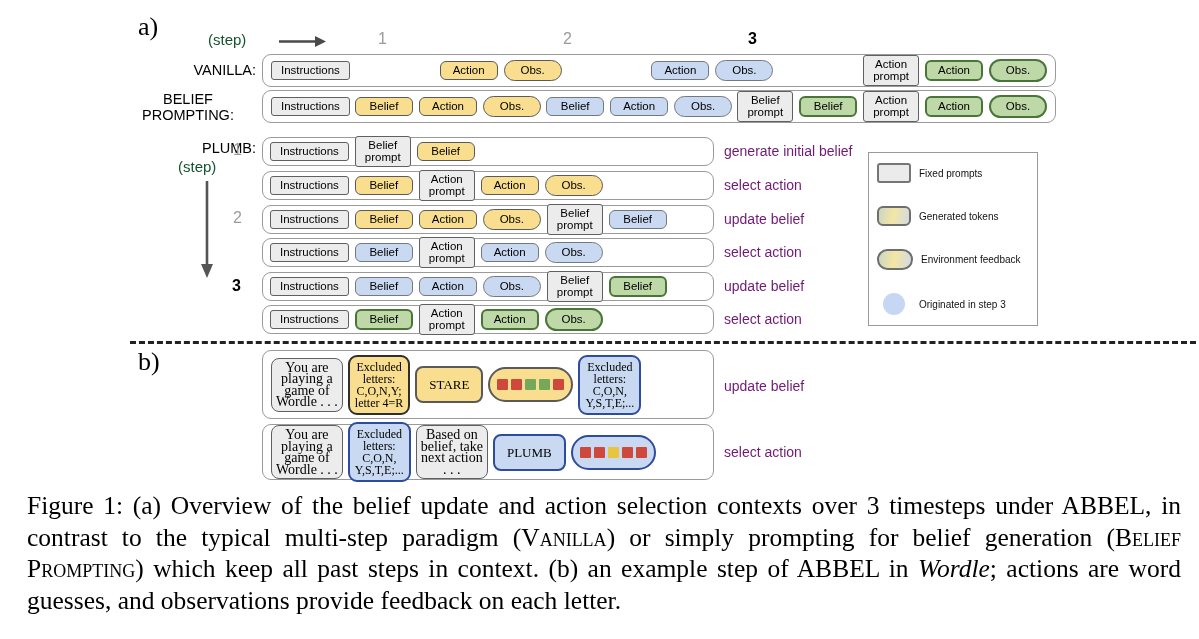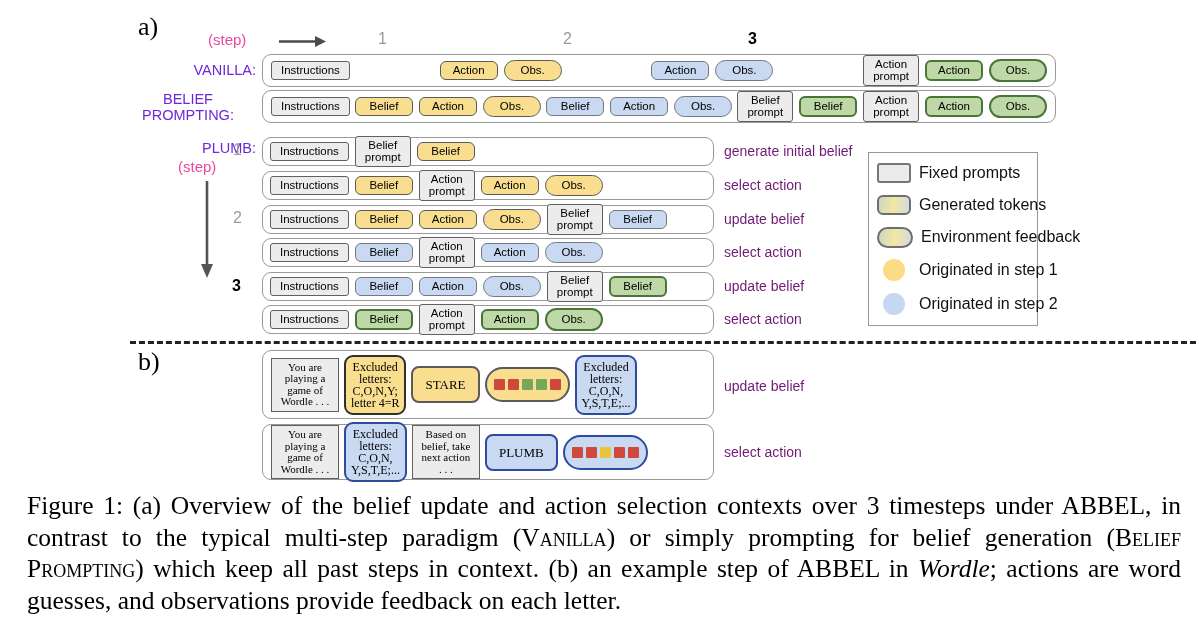--- a/index.html
+++ b/index.html
@@ -1,49 +1,49 @@
 <!DOCTYPE html>
 <html><head>
 <meta charset="utf-8">
 <style>
   html,body{margin:0;padding:0;background:#fff}
   .fig{position:relative;width:1199px;height:639px;background:#fff;font-family:"Liberation Sans",sans-serif;color:#111;overflow:hidden}
   .panel-label{position:absolute;font-family:"Liberation Serif",serif;font-size:26px;color:#000}
-  .steph{position:absolute;font-size:15px;color:#ec4899}
+  .steph{position:absolute;font-size:15px;color:#14532d}
   .stepnum{position:absolute;font-size:16px;color:#9b9b9b}
   .stepnum.bold{color:#000;font-weight:bold}
-  .rowlabel{position:absolute;font-size:14.5px;color:#6d28d9;text-align:right;white-space:pre-line;line-height:16px}
+  .rowlabel{position:absolute;font-size:14.5px;color:#000000;text-align:right;white-space:pre-line;line-height:16px}
   .rowlabel.center{text-align:center}
   .row{position:absolute;background:#fff;border:1.5px solid #9a9a9a;border-radius:9px;display:flex;align-items:center;box-sizing:border-box}
   .row.sb{justify-content:space-between;padding:0 8px}
   .row.ls{justify-content:flex-start;gap:6px;padding:0 7px}
   .row.brow{gap:5px;padding:0 8px}
   .group{display:flex;align-items:center;gap:6px}
   .chip{display:flex;align-items:center;justify-content:center;text-align:center;white-space:pre-line;
         font-size:11.5px;line-height:11.5px;color:#000;border:1.5px solid #5e5e5e;padding:3px 9px;
         border-radius:6px;box-sizing:border-box;flex:none}
   .k-rect{border-radius:3px}
   .k-round{border-radius:6px;min-width:58px}
   .k-pill{border-radius:999px;min-width:58px;padding:4px 12px}
-  .k-bbox{border-radius:0;font-family:"Liberation Serif",serif;font-size:11px;line-height:11.5px;padding:3px 4px;min-width:68px}
+  .k-bbox{border-radius:8px;font-family:"Liberation Serif",serif;font-size:14px;line-height:11.5px;padding:3px 4px;min-width:68px}
   .k-bround{border-radius:9px;font-family:"Liberation Serif",serif;font-size:12px;line-height:12px;border-width:2px;padding:4px 5px;min-width:62px}
   .k-bround1{border-radius:8px;font-family:"Liberation Serif",serif;font-size:13px;line-height:13px;border-width:2px;padding:10px 12px}
   .k-squares{border-radius:999px;border-width:2px;padding:10px 7px;gap:3px;display:flex}
   .c-grey{background:#ECECEC;border-color:#606060}
   .c-yellow{background:#F8DE8E;border-color:#5a5a5a}
   .c-blue{background:#C9D9F1;border-color:#73797f}
   .c-green{background:#BED8A7;border-color:#4A7539;border-width:2px}
   .c-yellowB{background:#F8DE8E;border-color:#2f2f2f;border-width:2px}
   .c-blueB{background:#C9D9F1;border-color:#2E4C9E;border-width:2.5px}
   .sq{width:11px;height:11px;display:inline-block;border-radius:1px;flex:none}
   .sq-red{background:#CE483C}.sq-green{background:#76A85C}.sq-yellow{background:#E9C43F}
   .note{position:absolute;font-size:14px;color:#701a75;white-space:nowrap}
   .legend{position:absolute;border:1px solid #999;background:#fff;display:flex;flex-direction:column;justify-content:space-between;padding:10px 8px;box-sizing:border-box}
   .lg-item{display:flex;align-items:center;gap:8px}
-  .lg-label{font-size:16px;color:#111;white-space:nowrap}
+  .lg-label{font-size:10px;color:#111;white-space:nowrap}
   .sw{flex:none;box-sizing:border-box}
   .sw-rect-grey{width:34px;height:20px;background:#EBEBEB;border:2px solid #767676;border-radius:3px}
   .sw-round-gradient{width:34px;height:20px;border:2px solid #6e6e6e;border-radius:6px;background:linear-gradient(100deg,#ccd6c3,#f3e6a5 48%,#d2dae3)}
   .sw-pill-gradient{width:36px;height:21px;border:2px solid #6e6e6e;border-radius:999px;background:linear-gradient(100deg,#ccd6c3,#f3e6a5 48%,#d2dae3)}
   .sw-circle-yellow{width:22px;height:22px;border-radius:50%;background:#FBDC84;margin:0 6px}
   .sw-circle-blue{width:22px;height:22px;border-radius:50%;background:#C5D7F2;margin:0 6px}
   .sw-circle-green{width:22px;height:22px;border-radius:50%;background:#A9CE92;margin:0 6px}
   .dashes{position:absolute;border-top:3px dashed #222;height:0}
   .bctx{position:absolute;font-size:15px;line-height:19px;color:#111}
   .arrow{position:absolute}
@@ -188,26 +188,22 @@
       </div>
       <div class="lg-item">
         <div class="sw sw-round-gradient"></div>
         <span class="lg-label">Generated tokens</span>
       </div>
       <div class="lg-item">
         <div class="sw sw-pill-gradient"></div>
         <span class="lg-label">Environment feedback</span>
       </div>
       <div class="lg-item">
-        <div class="sw sw-circle-yellow"></div>
-        <span class="lg-label">Originated in step 1</span>
-      </div>
-      <div class="lg-item">
         <div class="sw sw-circle-blue"></div>
-        <span class="lg-label">Originated in step 2</span>
+        <span class="lg-label">Originated in step 3</span>
       </div>
     </div>
 
   <div class="dashes" style="left:130px;top:341px;width:1066px"></div>
 
   <div class="panel-label" style="left:138px;top:347px">b)</div>
 
   <div class="row ls brow" style="left:262px;top:350px;width:452px;height:69px">
       <div class="chip k-bbox c-grey">You are
 playing a

